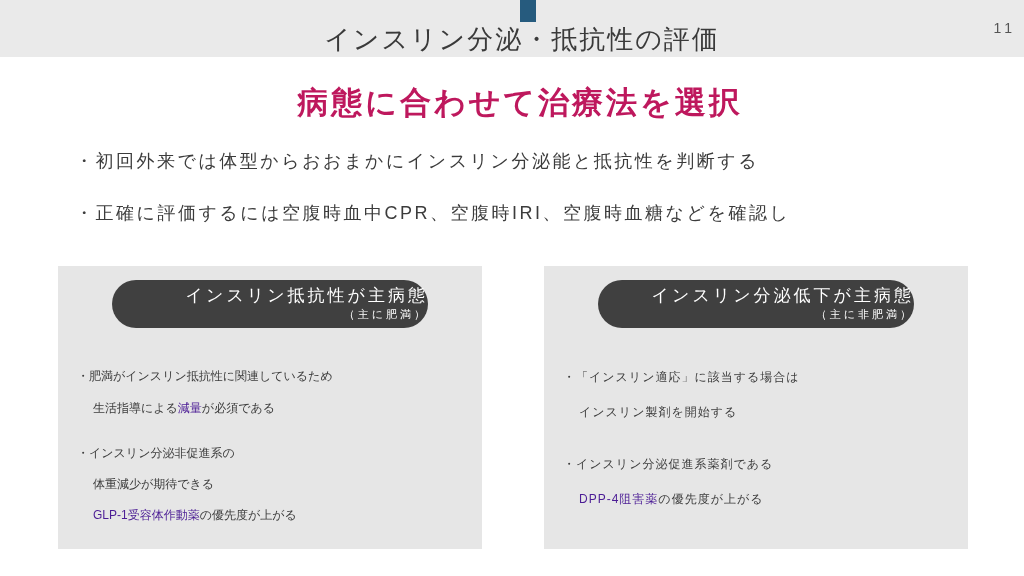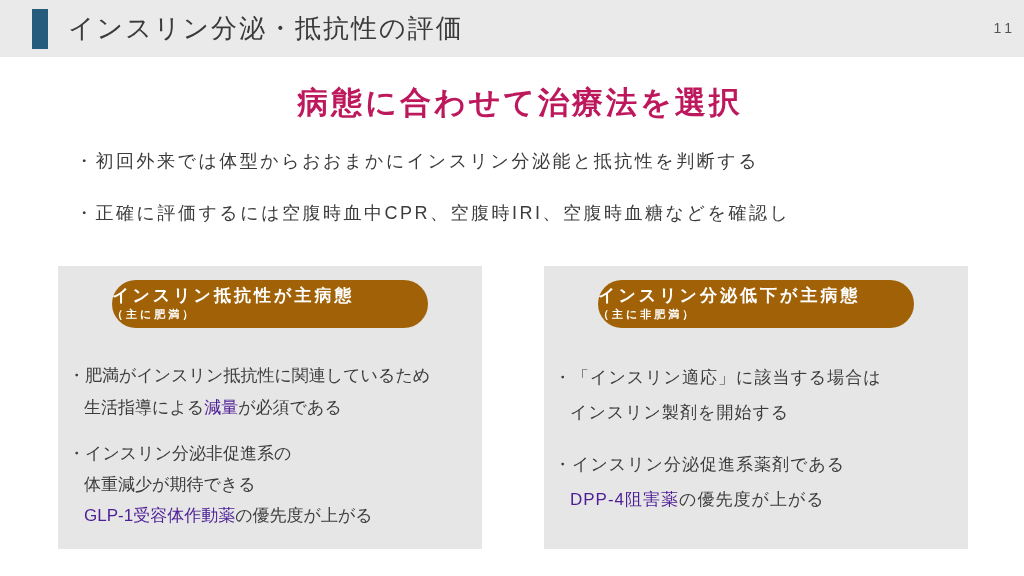--- a/index.html
+++ b/index.html
@@ -9,21 +9,21 @@
     font-family: "Liberation Sans", "DejaVu Sans", sans-serif;
     color: #3c3c3c;
     overflow: hidden;
   }
   .slide { position: relative; width: 1024px; height: 576px; background: #ffffff; }
 
   
   .header {
     position: absolute; top: 0; left: 0; right: 0; height: 57px;
     background: #eaeaea;
-    display: flex; align-items: center;
+    display: flex; align-items: center; flex-direction: column;
   }
   .accent-bar {
     width: 16px; height: 40px; margin-left: 32px;
     background: #265b7e;
   }
   .header-title {
     margin-left: 20px;
     font-size: 26px; letter-spacing: 2px; color: #3a3a3a;
     white-space: nowrap;
   }
@@ -53,31 +53,30 @@
     position: absolute; top: 266px; left: 58px;
     display: flex; gap: 62px;
   }
   .card {
     width: 424px; height: 283px;
     background: #e6e6e6;
     box-sizing: border-box;
   }
   .pill {
     width: 316px; margin: 14px auto 0 auto;
-    background: #a16207;
+    background: #404040;
     border-radius: 26px;
     color: #ffffff;
-    text-align: left;
+    text-align: right;
     padding: 5px 0 6px 0;
-    font-weight: bold;
   }
   .pill-title { font-size: 17px; letter-spacing: 3px; line-height: 22px; }
   .pill-subtitle { font-size: 11px; letter-spacing: 3px; line-height: 15px; }
 
-  .card-body { padding: 0 8px 0 10px; font-size: 17px; color: #3c3c3c; margin-top: 32px; }
+  .card-body { padding: 0 8px 0 19px; font-size: 12px; color: #3c3c3c; margin-top: 32px; }
   .para { margin-top: 14px; }
   .para .line { line-height: 32px; }
   .para .cont { margin-left: 16px; }
   .card-right .para .line { line-height: 35px; }
   .card-right .para { margin-top: 17px; letter-spacing: 1px; }
   .card-left .para-2 .line { line-height: 31px; }
   .red { color: #4c1d95; }
 </style>
 </head>
 <body>

